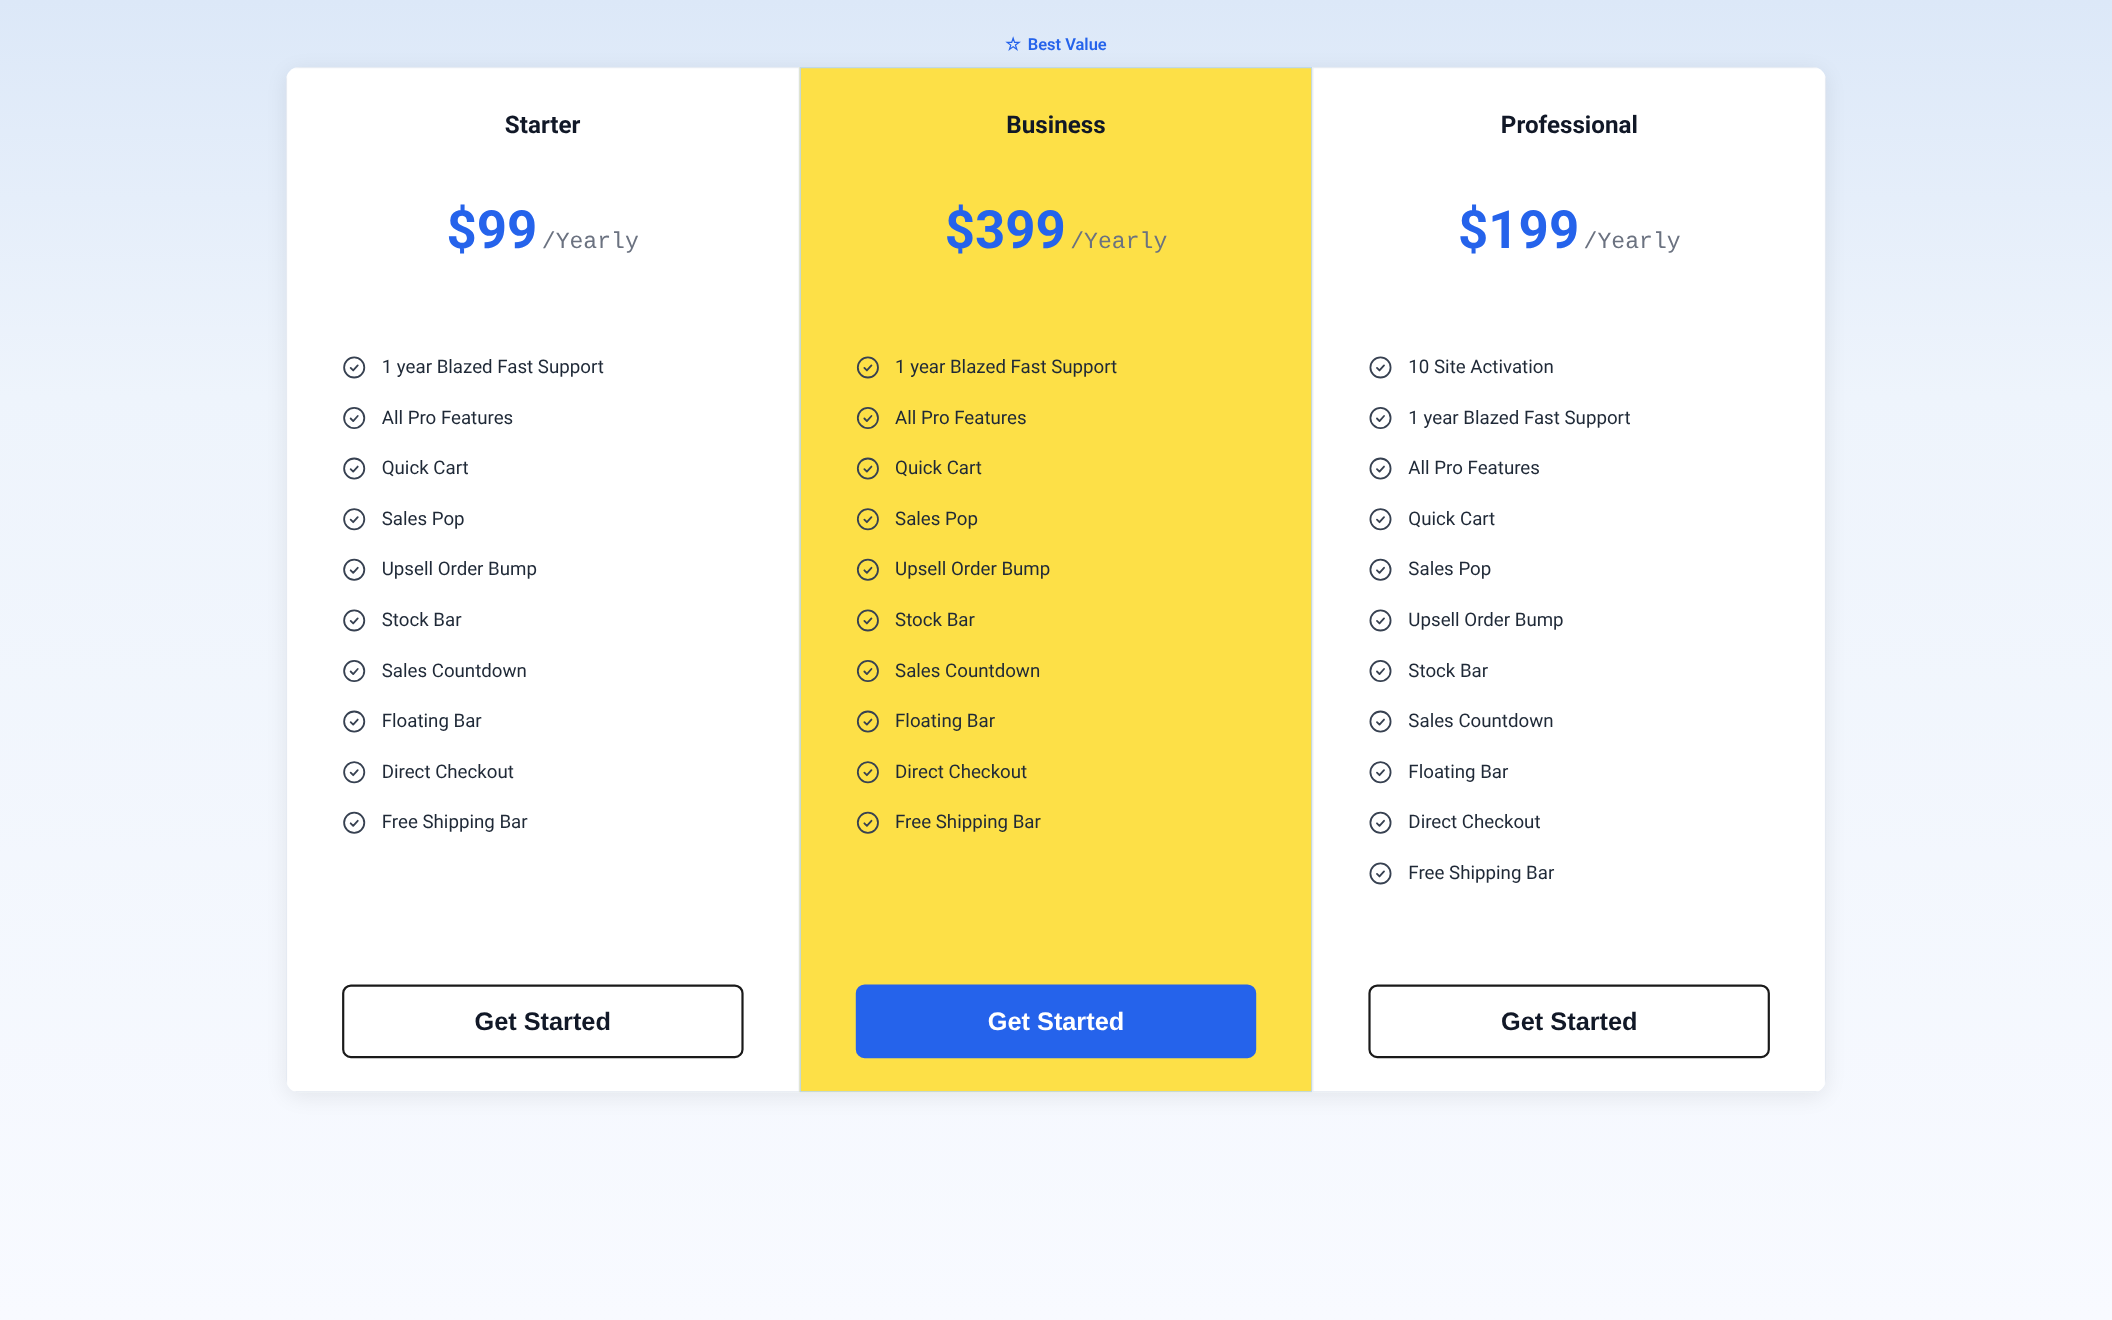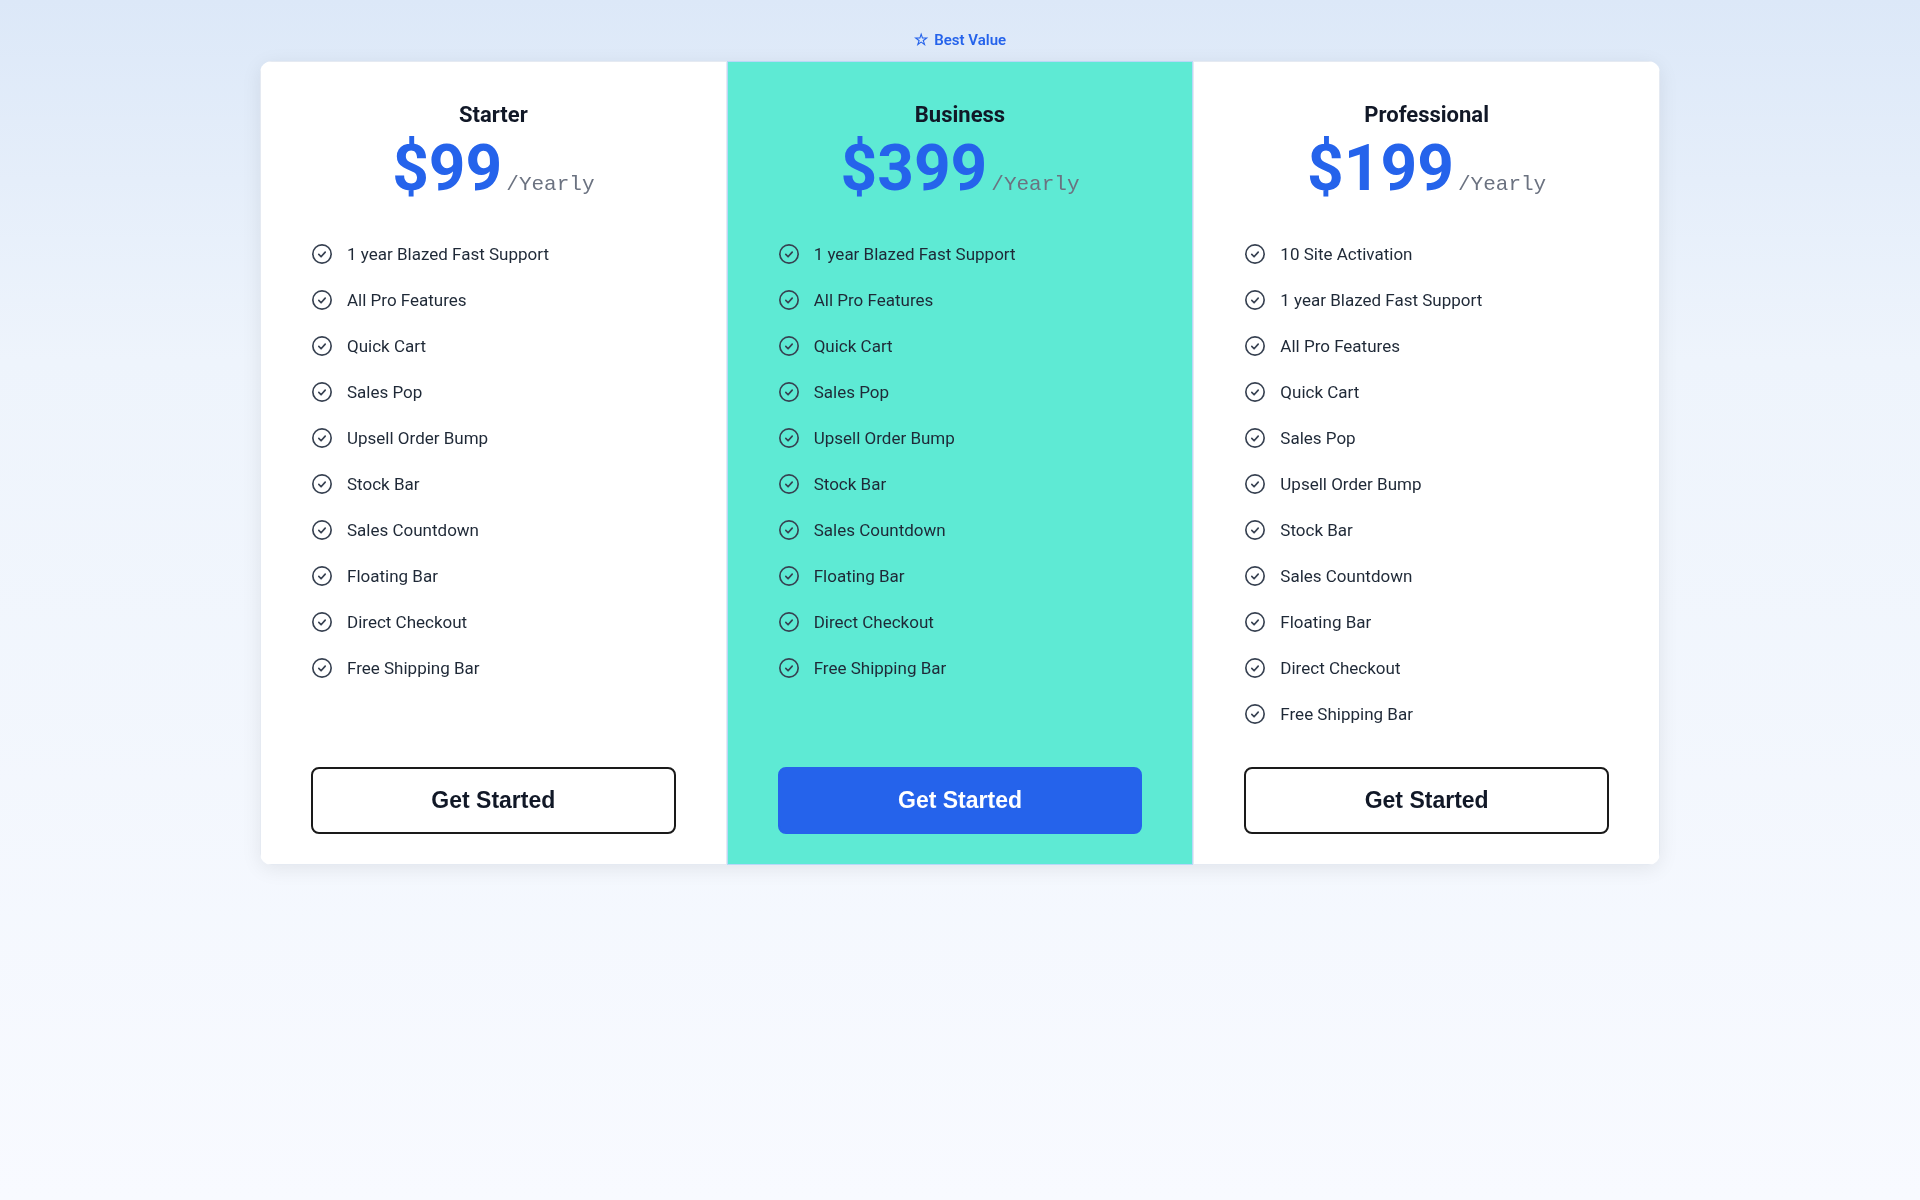--- a/index.html
+++ b/index.html
@@ -48,24 +48,25 @@
       overflow: hidden;
       box-shadow: 0 4px 20px rgba(0,0,0,0.08);
     }
 
     .plan-card {
       background: #ffffff;
       padding: 40px 50px 30px 50px;
       display: flex;
       flex-direction: column;
       border: 1px solid #e5eaf2;
+      gap: 48px;
     }
 
     .plan-card.featured {
-      background: #5eead4;
+      background: #fde047;
       border: 1px solid #b8d8f8;
     }
 
     .plan-name {
       font-size: 22px;
       font-weight: 700;
       color: #111827;
       text-align: center;
       margin-bottom: 10px;
     }
@@ -73,21 +74,21 @@
     .plan-price-row {
       text-align: center;
       margin-bottom: 30px;
       display: flex;
       align-items: baseline;
       justify-content: center;
       gap: 4px;
     }
 
     .plan-price {
-      font-size: 64px;
+      font-size: 48px;
       font-weight: 700;
       color: #2563eb;
       line-height: 1;
     }
 
     .plan-period {
       font-size: 21px;
       color: #6b7280;
       font-weight: 400;
       font-family: Liberation Mono, monospace;

